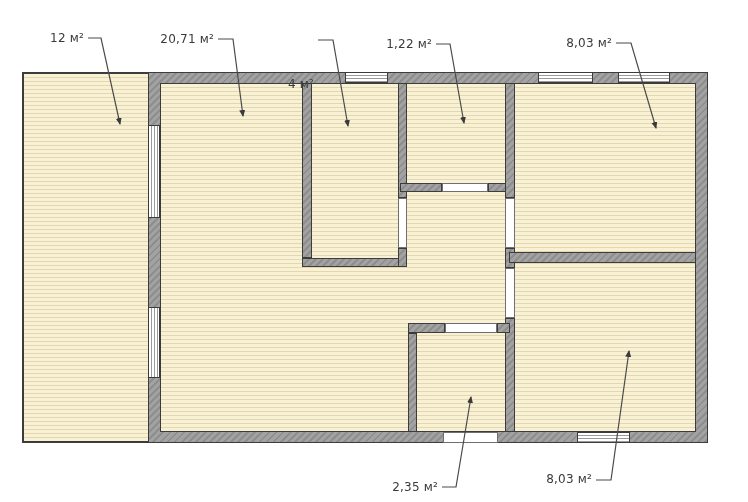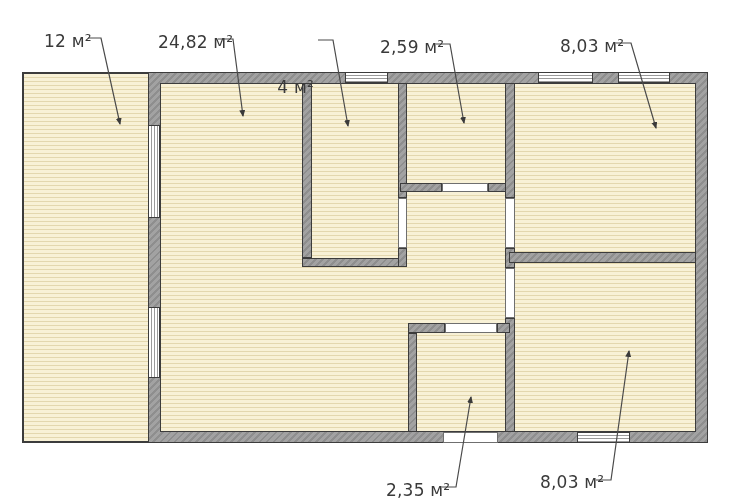--- a/index.html
+++ b/index.html
@@ -22,21 +22,21 @@
   .opening{background:#ffffff;border:1px solid #6f6f6f;}
   .window-h{
     background:repeating-linear-gradient(to bottom,#ffffff 0px,#ffffff 2px,#9a9a9a 2px,#9a9a9a 3px);
     border:1px solid #3c3c3c;
   }
   .window-v{
     background:repeating-linear-gradient(to right,#ffffff 0px,#ffffff 2px,#9a9a9a 2px,#9a9a9a 3px);
     border:1px solid #3c3c3c;
   }
   .room-label{
-    position:absolute;font-size:17px;color:#3a3a3a;white-space:nowrap;text-align:right;
+    position:absolute;font-size:12px;color:#3a3a3a;white-space:nowrap;text-align:right;
     letter-spacing:0.2px;
   }
   svg.leaders{position:absolute;left:0;top:0;pointer-events:none;}
 </style>
 </head>
 <body>
 
 <div id="canvas">
 
   <div class="abs floor veranda" style="left:22px;top:72px;width:126px;height:371px;"></div>
@@ -82,20 +82,20 @@
     <path d="M88,38 L101,38 L120,124" fill="none" stroke="#4a4a4a" stroke-width="1.2" marker-end="url(#arrow)"></path>
     <path d="M218,39 L233,39 L243,116" fill="none" stroke="#4a4a4a" stroke-width="1.2" marker-end="url(#arrow)"></path>
     <path d="M318,40 L333,40 L348,126" fill="none" stroke="#4a4a4a" stroke-width="1.2" marker-end="url(#arrow)"></path>
     <path d="M436,44 L450,44 L464,123" fill="none" stroke="#4a4a4a" stroke-width="1.2" marker-end="url(#arrow)"></path>
     <path d="M616,43 L631,43 L656,128" fill="none" stroke="#4a4a4a" stroke-width="1.2" marker-end="url(#arrow)"></path>
     <path d="M442,487 L456,487 L471,397" fill="none" stroke="#4a4a4a" stroke-width="1.2" marker-end="url(#arrow)"></path>
     <path d="M596,480 L611,480 L629,351" fill="none" stroke="#4a4a4a" stroke-width="1.2" marker-end="url(#arrow)"></path>
   </svg>
 
   <div class="room-label" style="left:44px;top:31px;width:40px;">12 м²</div>
-  <div class="room-label" style="left:158px;top:32px;width:56px;">24,82 м²</div>
+  <div class="room-label" style="left:158px;top:32px;width:56px;">20,71 м²</div>
   <div class="room-label" style="left:276px;top:33px;width:38px;margin-top:44px;">4 м²</div>
-  <div class="room-label" style="left:380px;top:37px;width:52px;">2,59 м²</div>
+  <div class="room-label" style="left:380px;top:37px;width:52px;">1,22 м²</div>
   <div class="room-label" style="left:560px;top:36px;width:52px;">8,03 м²</div>
   <div class="room-label" style="left:386px;top:480px;width:52px;">2,35 м²</div>
   <div class="room-label" style="left:540px;top:472px;width:52px;">8,03 м²</div>
 
 </div>
 
 </body></html>

